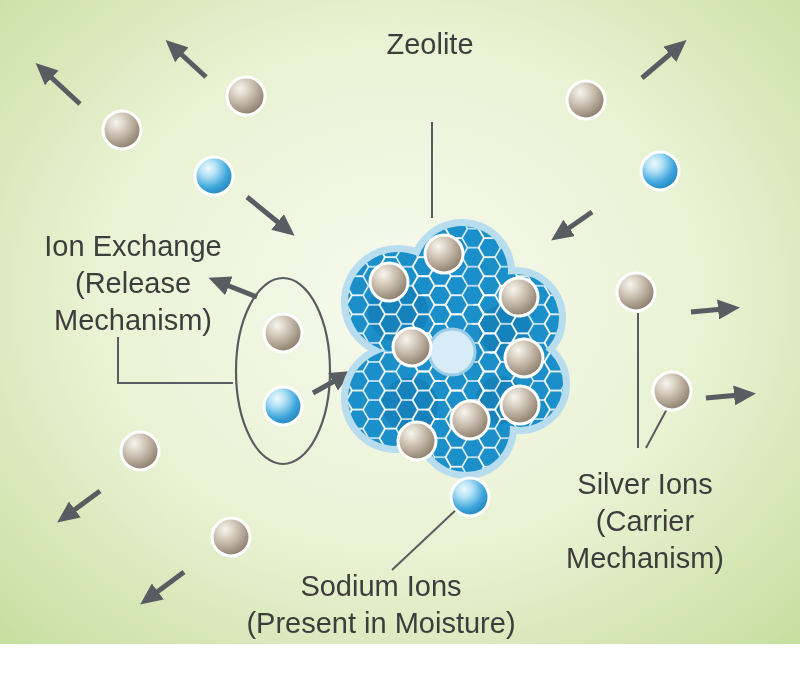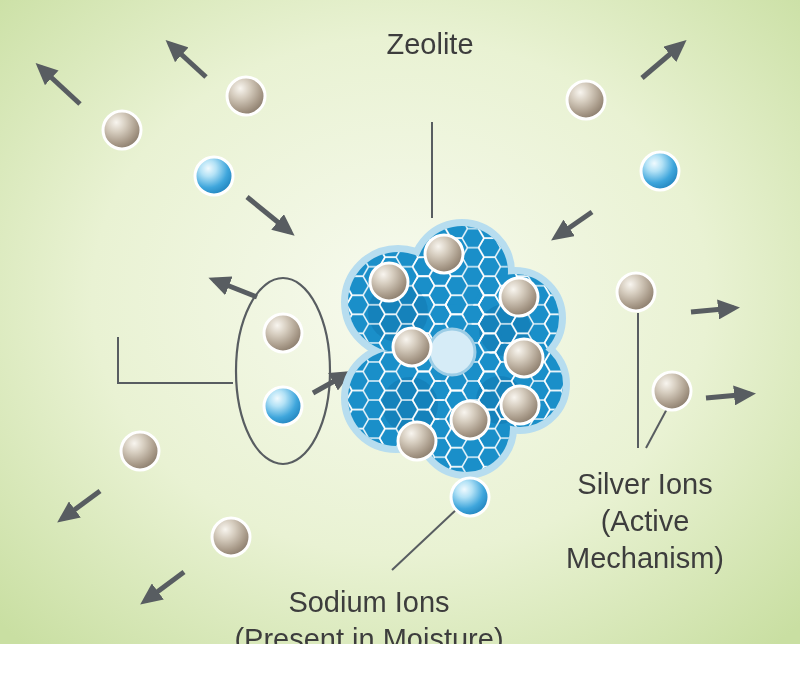--- a/index.html
+++ b/index.html
@@ -148,25 +148,30 @@
       <circle class="ion" fill="url(#gSodium)" cx="660" cy="171" r="19"></circle>
       <circle class="ion" fill="url(#gSodium)" cx="283" cy="406" r="19"></circle>
       <circle class="ion" fill="url(#gSodium)" cx="470" cy="497" r="19"></circle>
     </g>
   </svg>
 
   <div class="label" style="left:320px; top:26px; width:220px;">
     <div>Zeolite</div>
   </div>
 
+  <div class="label" style="left:8px; top:228px; width:250px;">
+    <div>Ion Exchange</div>
+    <div>(Release</div>
+    <div>Mechanism)</div>
+  </div>
 
   <div class="label" style="left:540px; top:466px; width:210px;">
     <div>Silver Ions</div>
-    <div>(Active</div>
+    <div>(Carrier</div>
     <div>Mechanism)</div>
   </div>
 
-  <div class="label" style="left:184px; top:568px; width:370px;margin-top:16px;">
+  <div class="label" style="left:196px; top:568px; width:370px;">
     <div>Sodium Ions</div>
     <div>(Present in Moisture)</div>
   </div>
 
 </div>
 
 </body></html>

